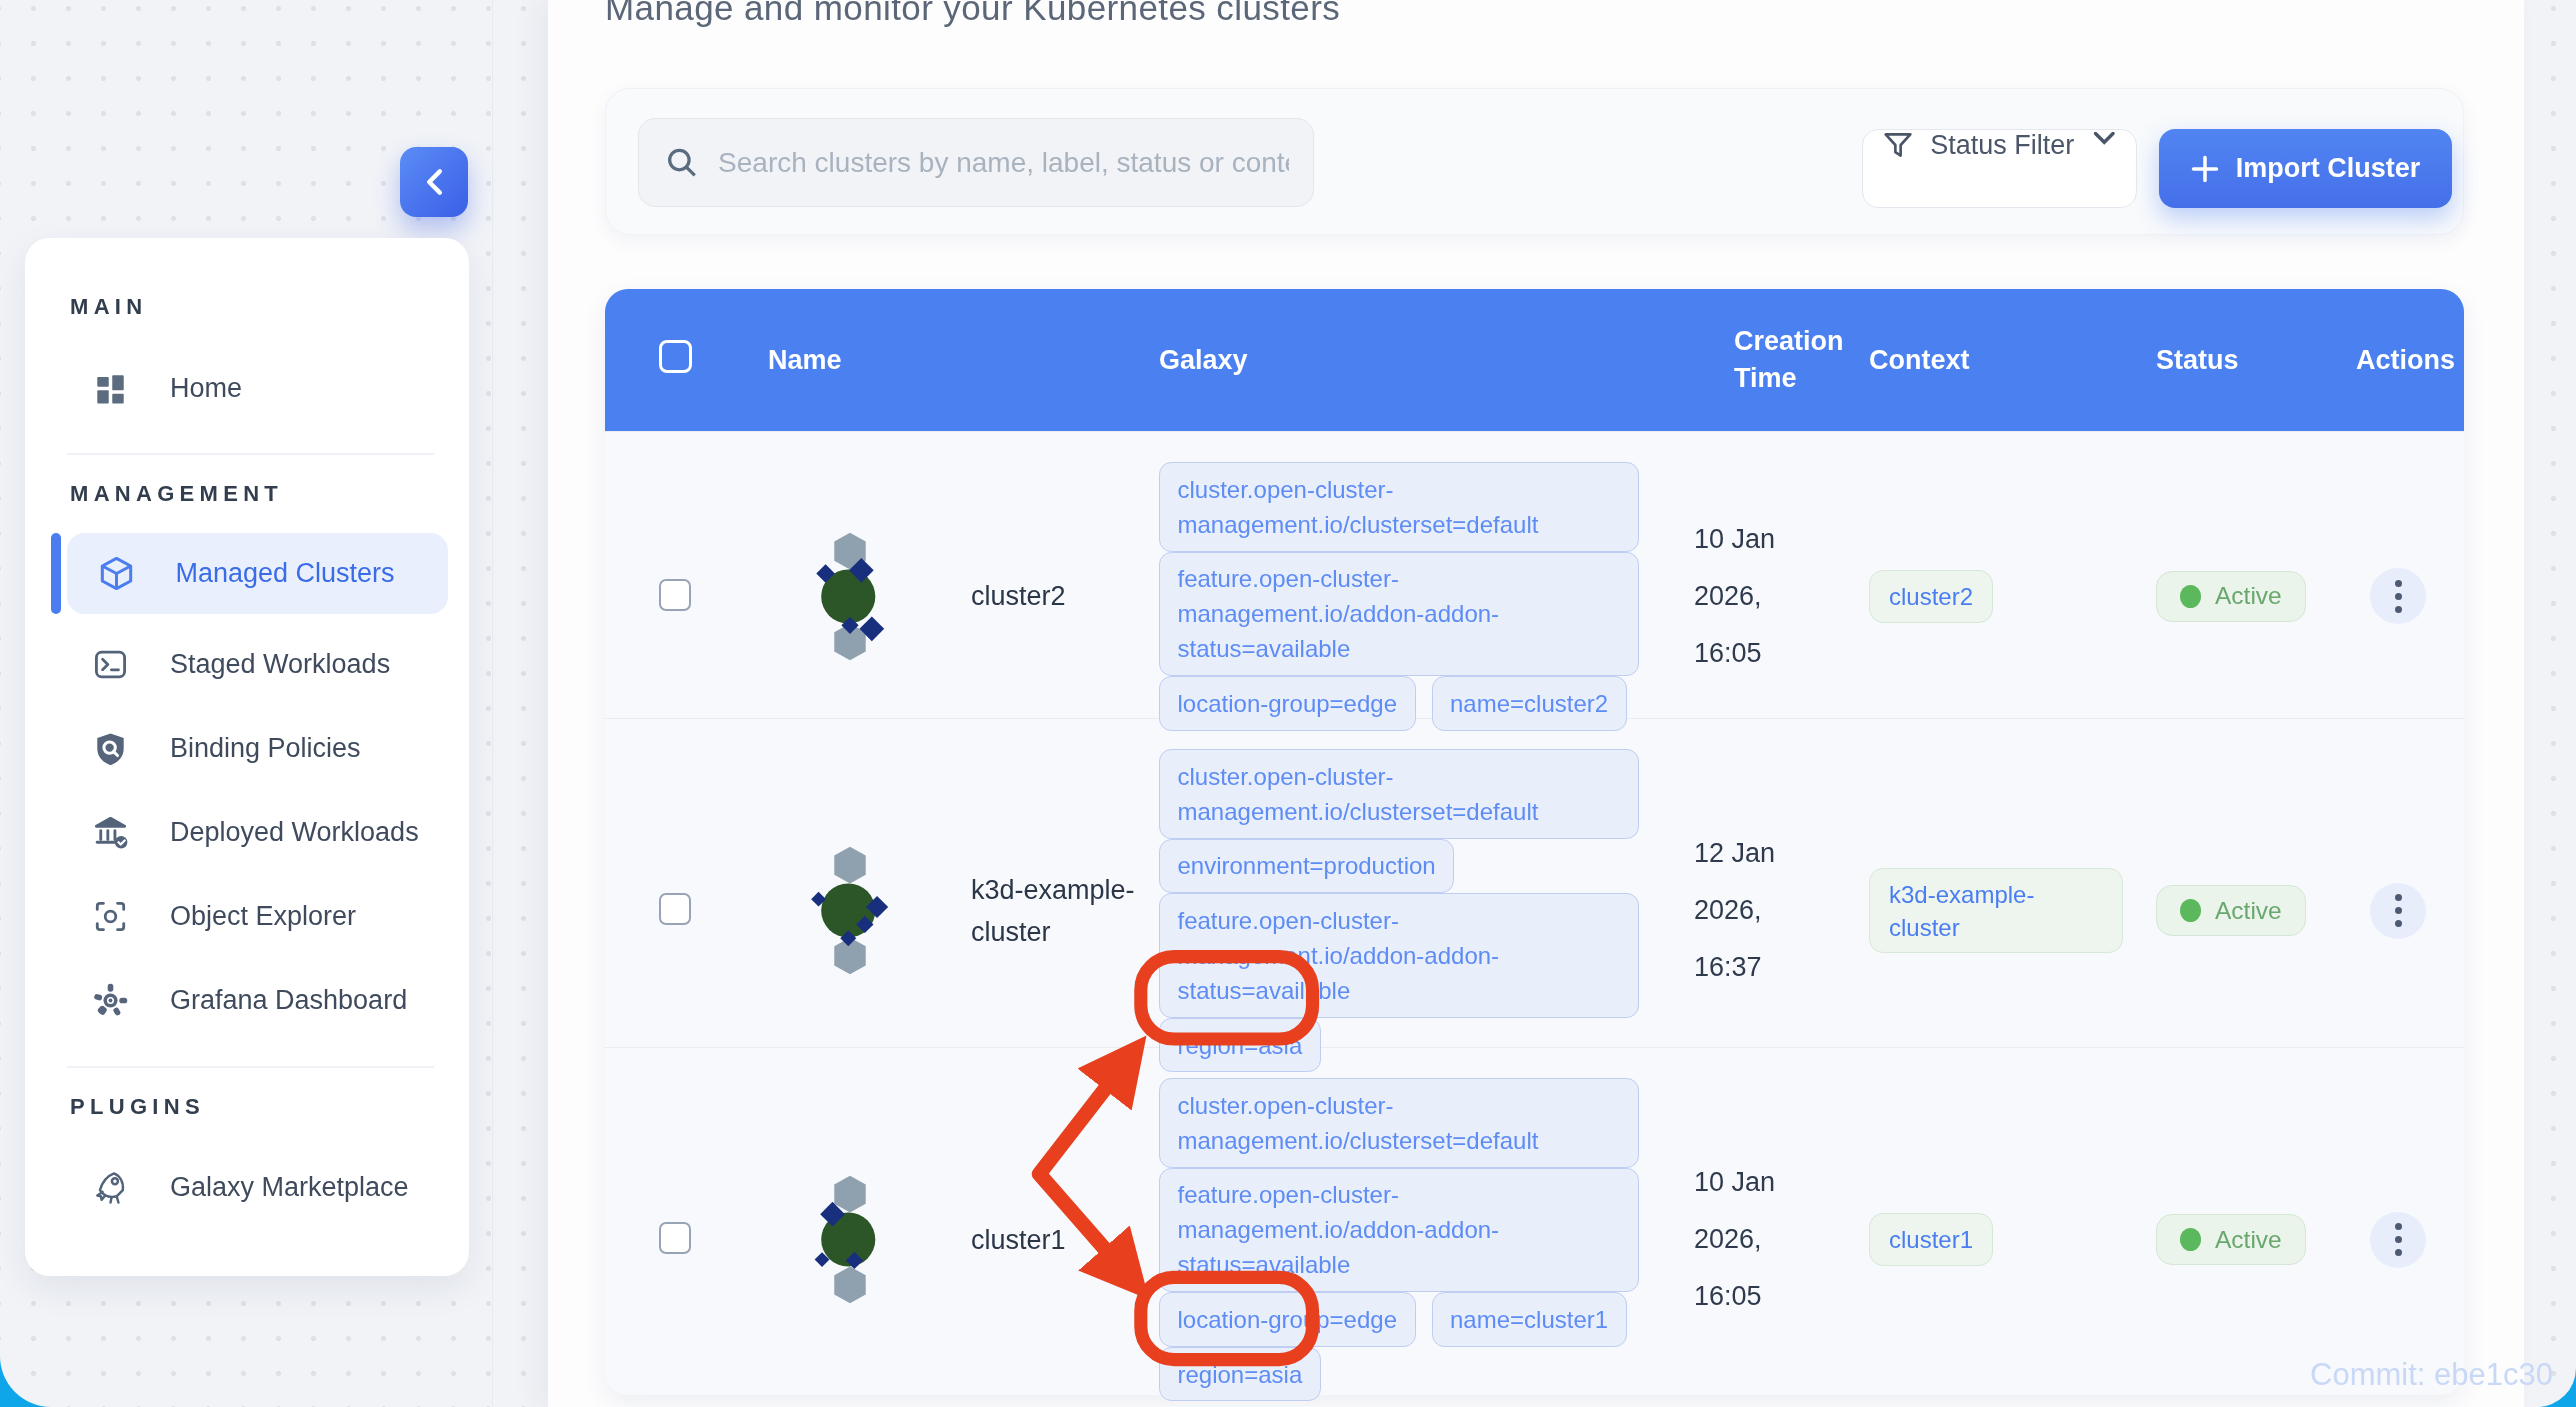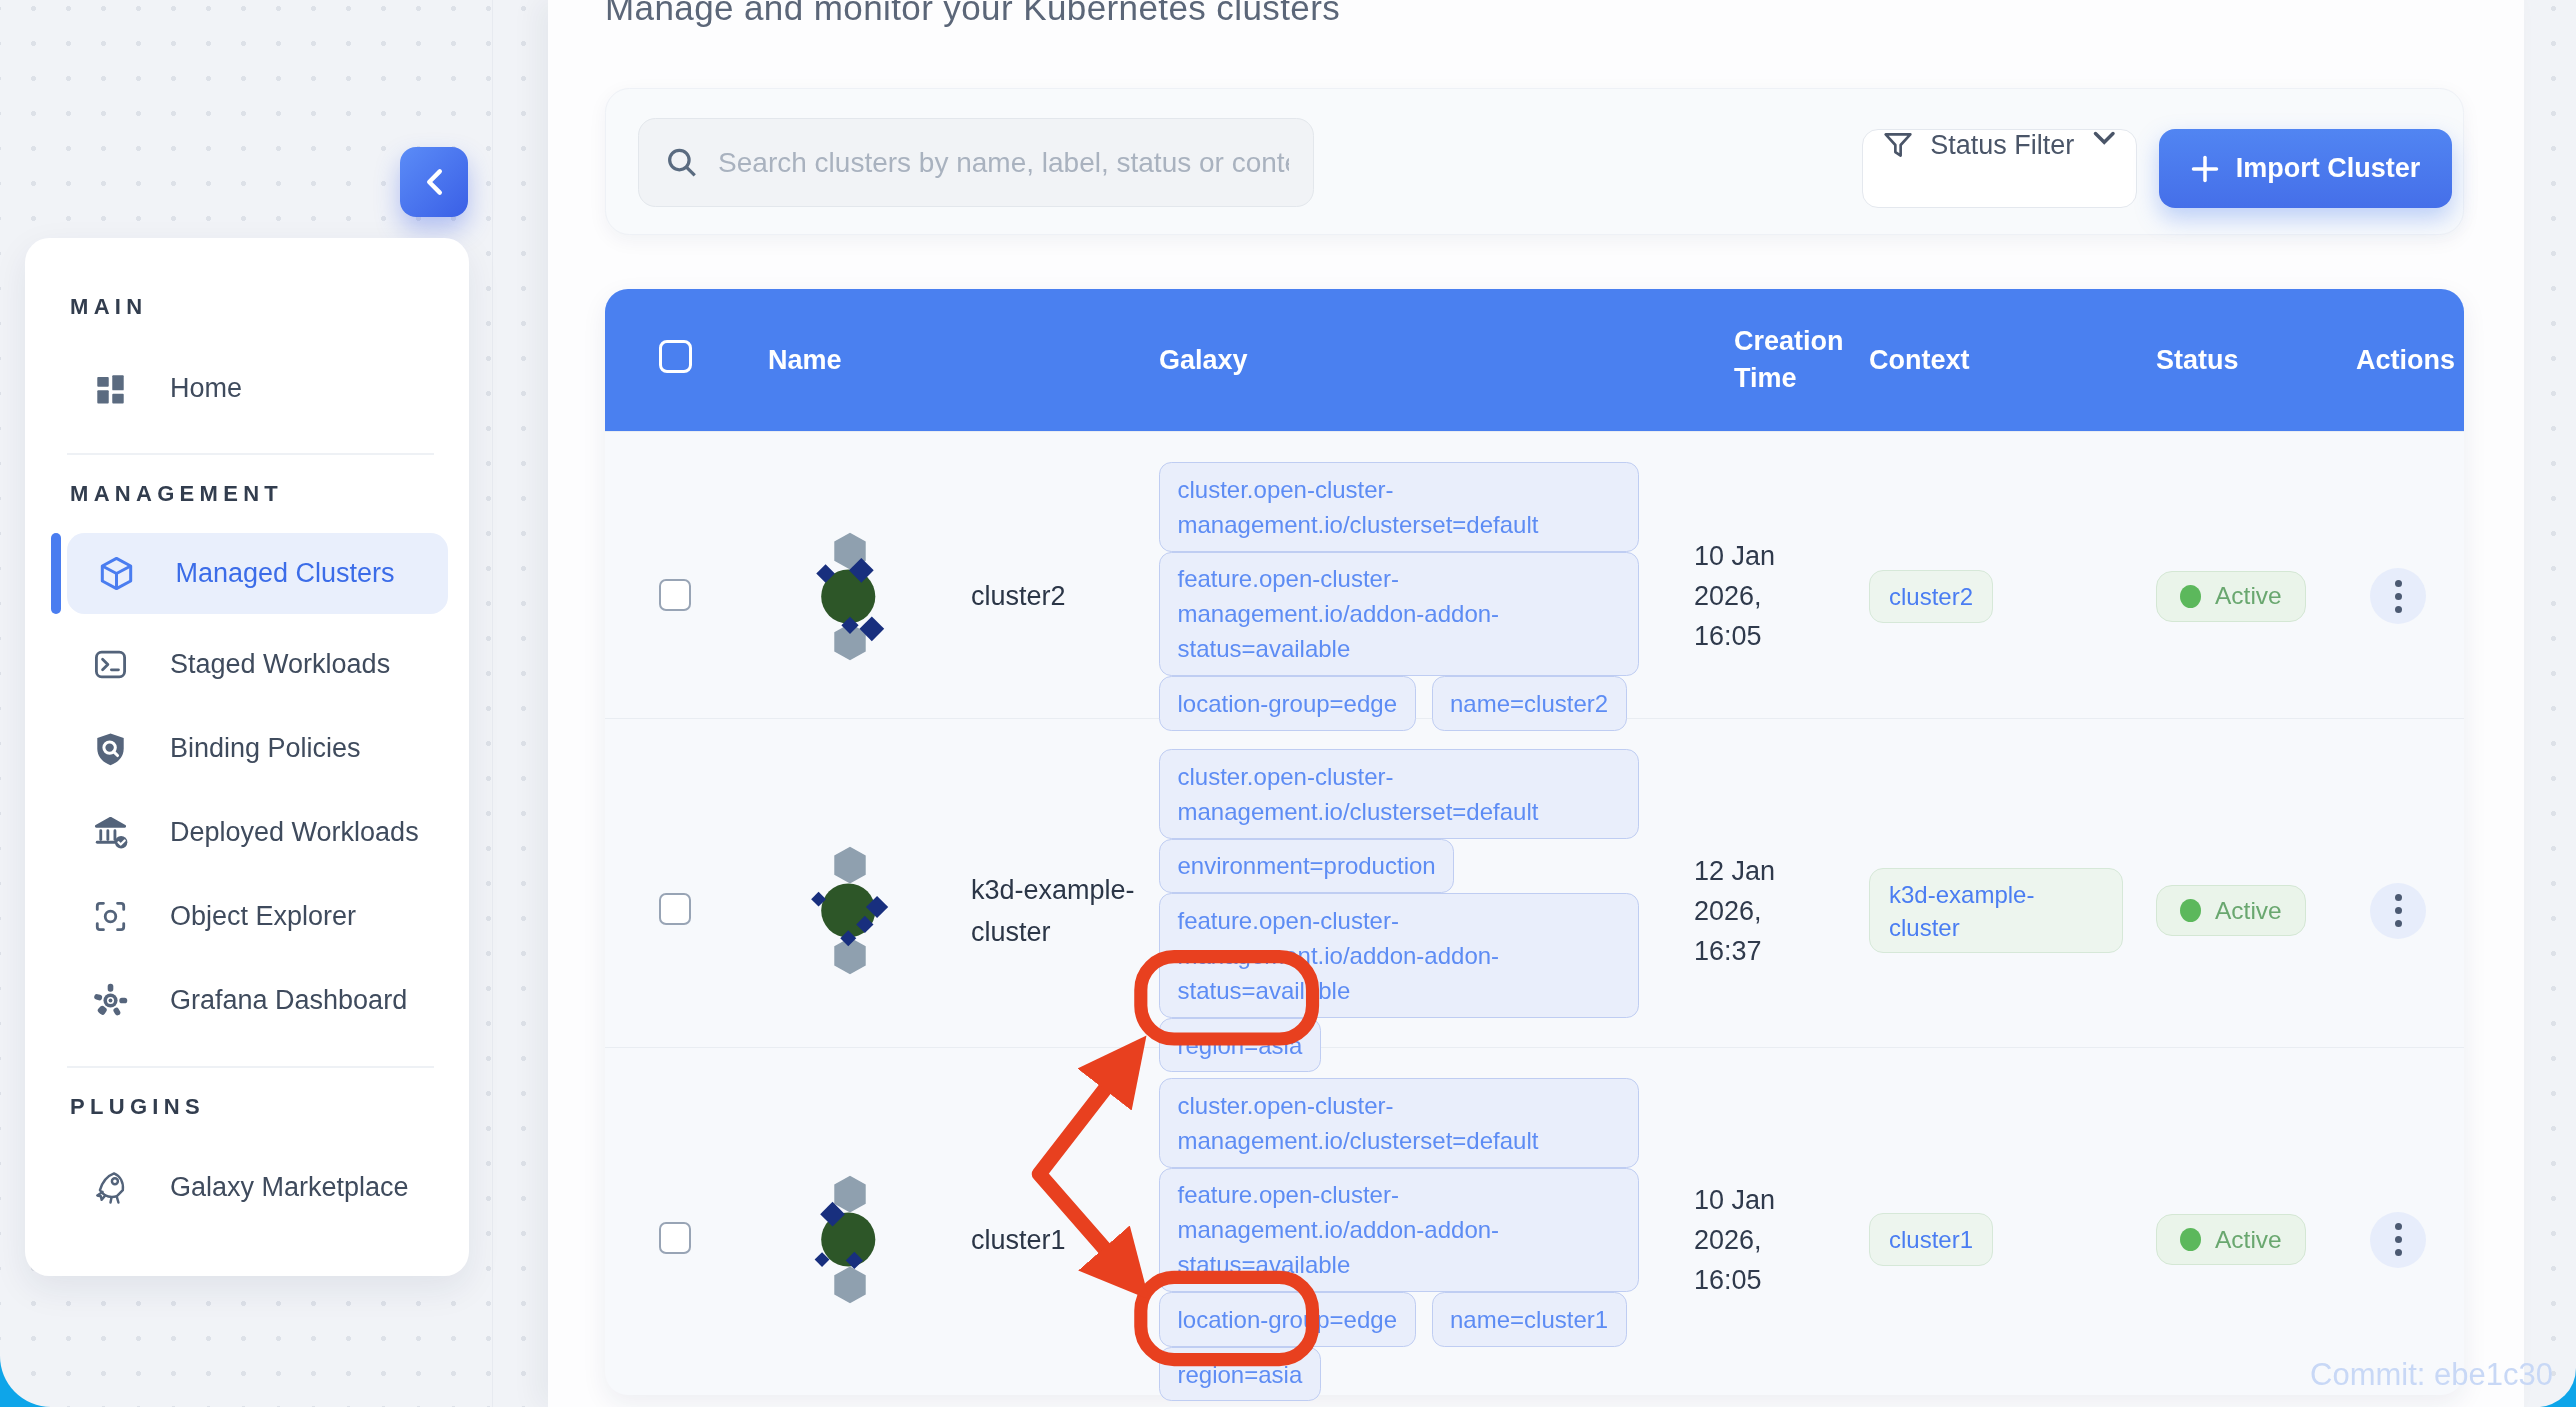--- a/index.html
+++ b/index.html
@@ -80,21 +80,21 @@
 
   .labelcell { display:flex; flex-direction:column; align-items:flex-start; padding:30px 53px 30px 0; }
   .labelrow { display:flex; gap:16px; }
   .badge {
     display:inline-block; background:#e9eefb; border:1.8px solid #bfcdf2; border-radius:12.3px;
     color:#5d8cf4; font-size:24px; line-height:35px; padding:8.8px 17.5px;
   }
   .badge.wide { width:480px; }
   .badge.ringed { position:relative; }
 
-  .creation { font-size:27px; color:#2f3a4c; line-height:40px; max-width:131px; }
+  .creation { font-size:27px; color:#2f3a4c; line-height:57px; max-width:131px; }
   .ctx-badge {
     display:inline-block; background:#edf5ee; border:1.8px solid #d6e8d8; border-radius:14px;
     color:#4a7df2; font-size:24px; line-height:33px; padding:8.8px 19px; max-width:254px;
   }
   .status-pill {
     display:inline-flex; align-items:center; gap:14px;
     background:#eaf4ea; border:1.8px solid #d4e7d4; border-radius:16px;
     color:#69a76f; font-size:24.5px; padding:10.5px 23px;
   }
   .status-dot { width:21px; height:23px; border-radius:50%; background:#5cb85c; }

